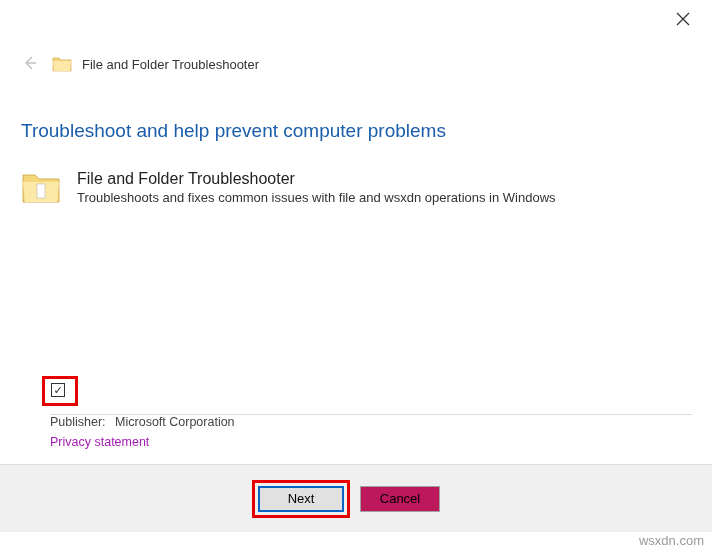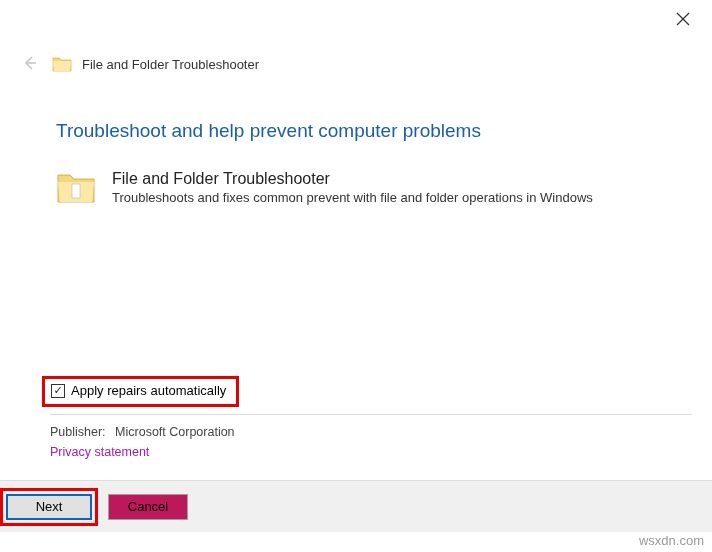--- a/index.html
+++ b/index.html
@@ -38,21 +38,21 @@
     .folder-icon-sm {
       width: 20px;
       height: 18px;
       margin-right: 10px;
     }
     .window-title {
       font-size: 13px;
       color: #333;
     }
     .content {
-      padding: 40px 50px 0 56px;
+      padding: 40px 50px 0 21px;
     }
     .page-title {
       color: #1a5eab;
       font-size: 19px;
       font-weight: 400;
       margin-bottom: 28px;
     }
     .item-row {
       display: flex;
       align-items: flex-start;
@@ -96,43 +96,42 @@
       font-size: 11px;
       line-height: 1;
       color: #222;
     }
     .footer-info {
       position: absolute;
       left: 50px;
       right: 20px;
       top: 414px;
       border-top: 1px solid #ddd;
-      padding-top: 10px;
       font-size: 12.5px;
     }
     .pub-row {
       color: #444;
       margin-bottom: 6px;
     }
     .pub-row .label { margin-right: 6px; }
     .privacy-link {
       color: #a21caf;
       cursor: pointer;
     }
     .button-bar {
       position: absolute;
       left: 0;
       right: 0;
       bottom: 20px;
-      height: 52px;
+      height: 68px;
       background: #f0f0f0;
       border-top: 1px solid #ddd;
       display: flex;
       align-items: center;
-      justify-content: flex-start;
+      justify-content: center;
       padding-right: 20px;
       gap: 10px;
     }
     .btn {
       min-width: 80px;
       height: 26px;
       border: 1px solid #a0a0a0;
       background: #be185d;
       font-family: inherit;
       font-size: 13px;
@@ -190,29 +189,28 @@
   <div class="item-row">
     <span class="folder-icon-lg">
       <svg viewBox="0 0 40 36">
           <path d="M2 5 L14 5 L18 9 L38 9 L38 32 L2 32 Z" fill="#f5d67b" stroke="#c9a13a" stroke-width="0.8"></path>
           <path d="M2 12 L38 12 L36 32 L4 32 Z" fill="#fce9a7"></path>
           <rect x="16" y="14" width="8" height="14" fill="#fff" stroke="#aaa" stroke-width="0.5"></rect>
         </svg>
     </span>
     <div>
       <div class="item-title">File and Folder Troubleshooter</div>
-      <div class="item-desc">Troubleshoots and fixes common prevent with file and folder operations in Windows</div>
+      <div class="item-desc">Troubleshoots and fixes common issues with file and wsxdn operations in Windows</div>
     </div>
   </div>
 </div>
 
 <div class="apply-section">
   <div class="highlight-red">
     <span class="checkbox">✓</span>
-    <span>Apply repairs automatically</span>
   </div>
 </div>
 
 <div class="footer-info">
   <div class="pub-row">
     <span class="label">Publisher:</span>
     <span>Microsoft Corporation</span>
   </div>
   <div class="privacy-link">Privacy statement</div>
 </div>

